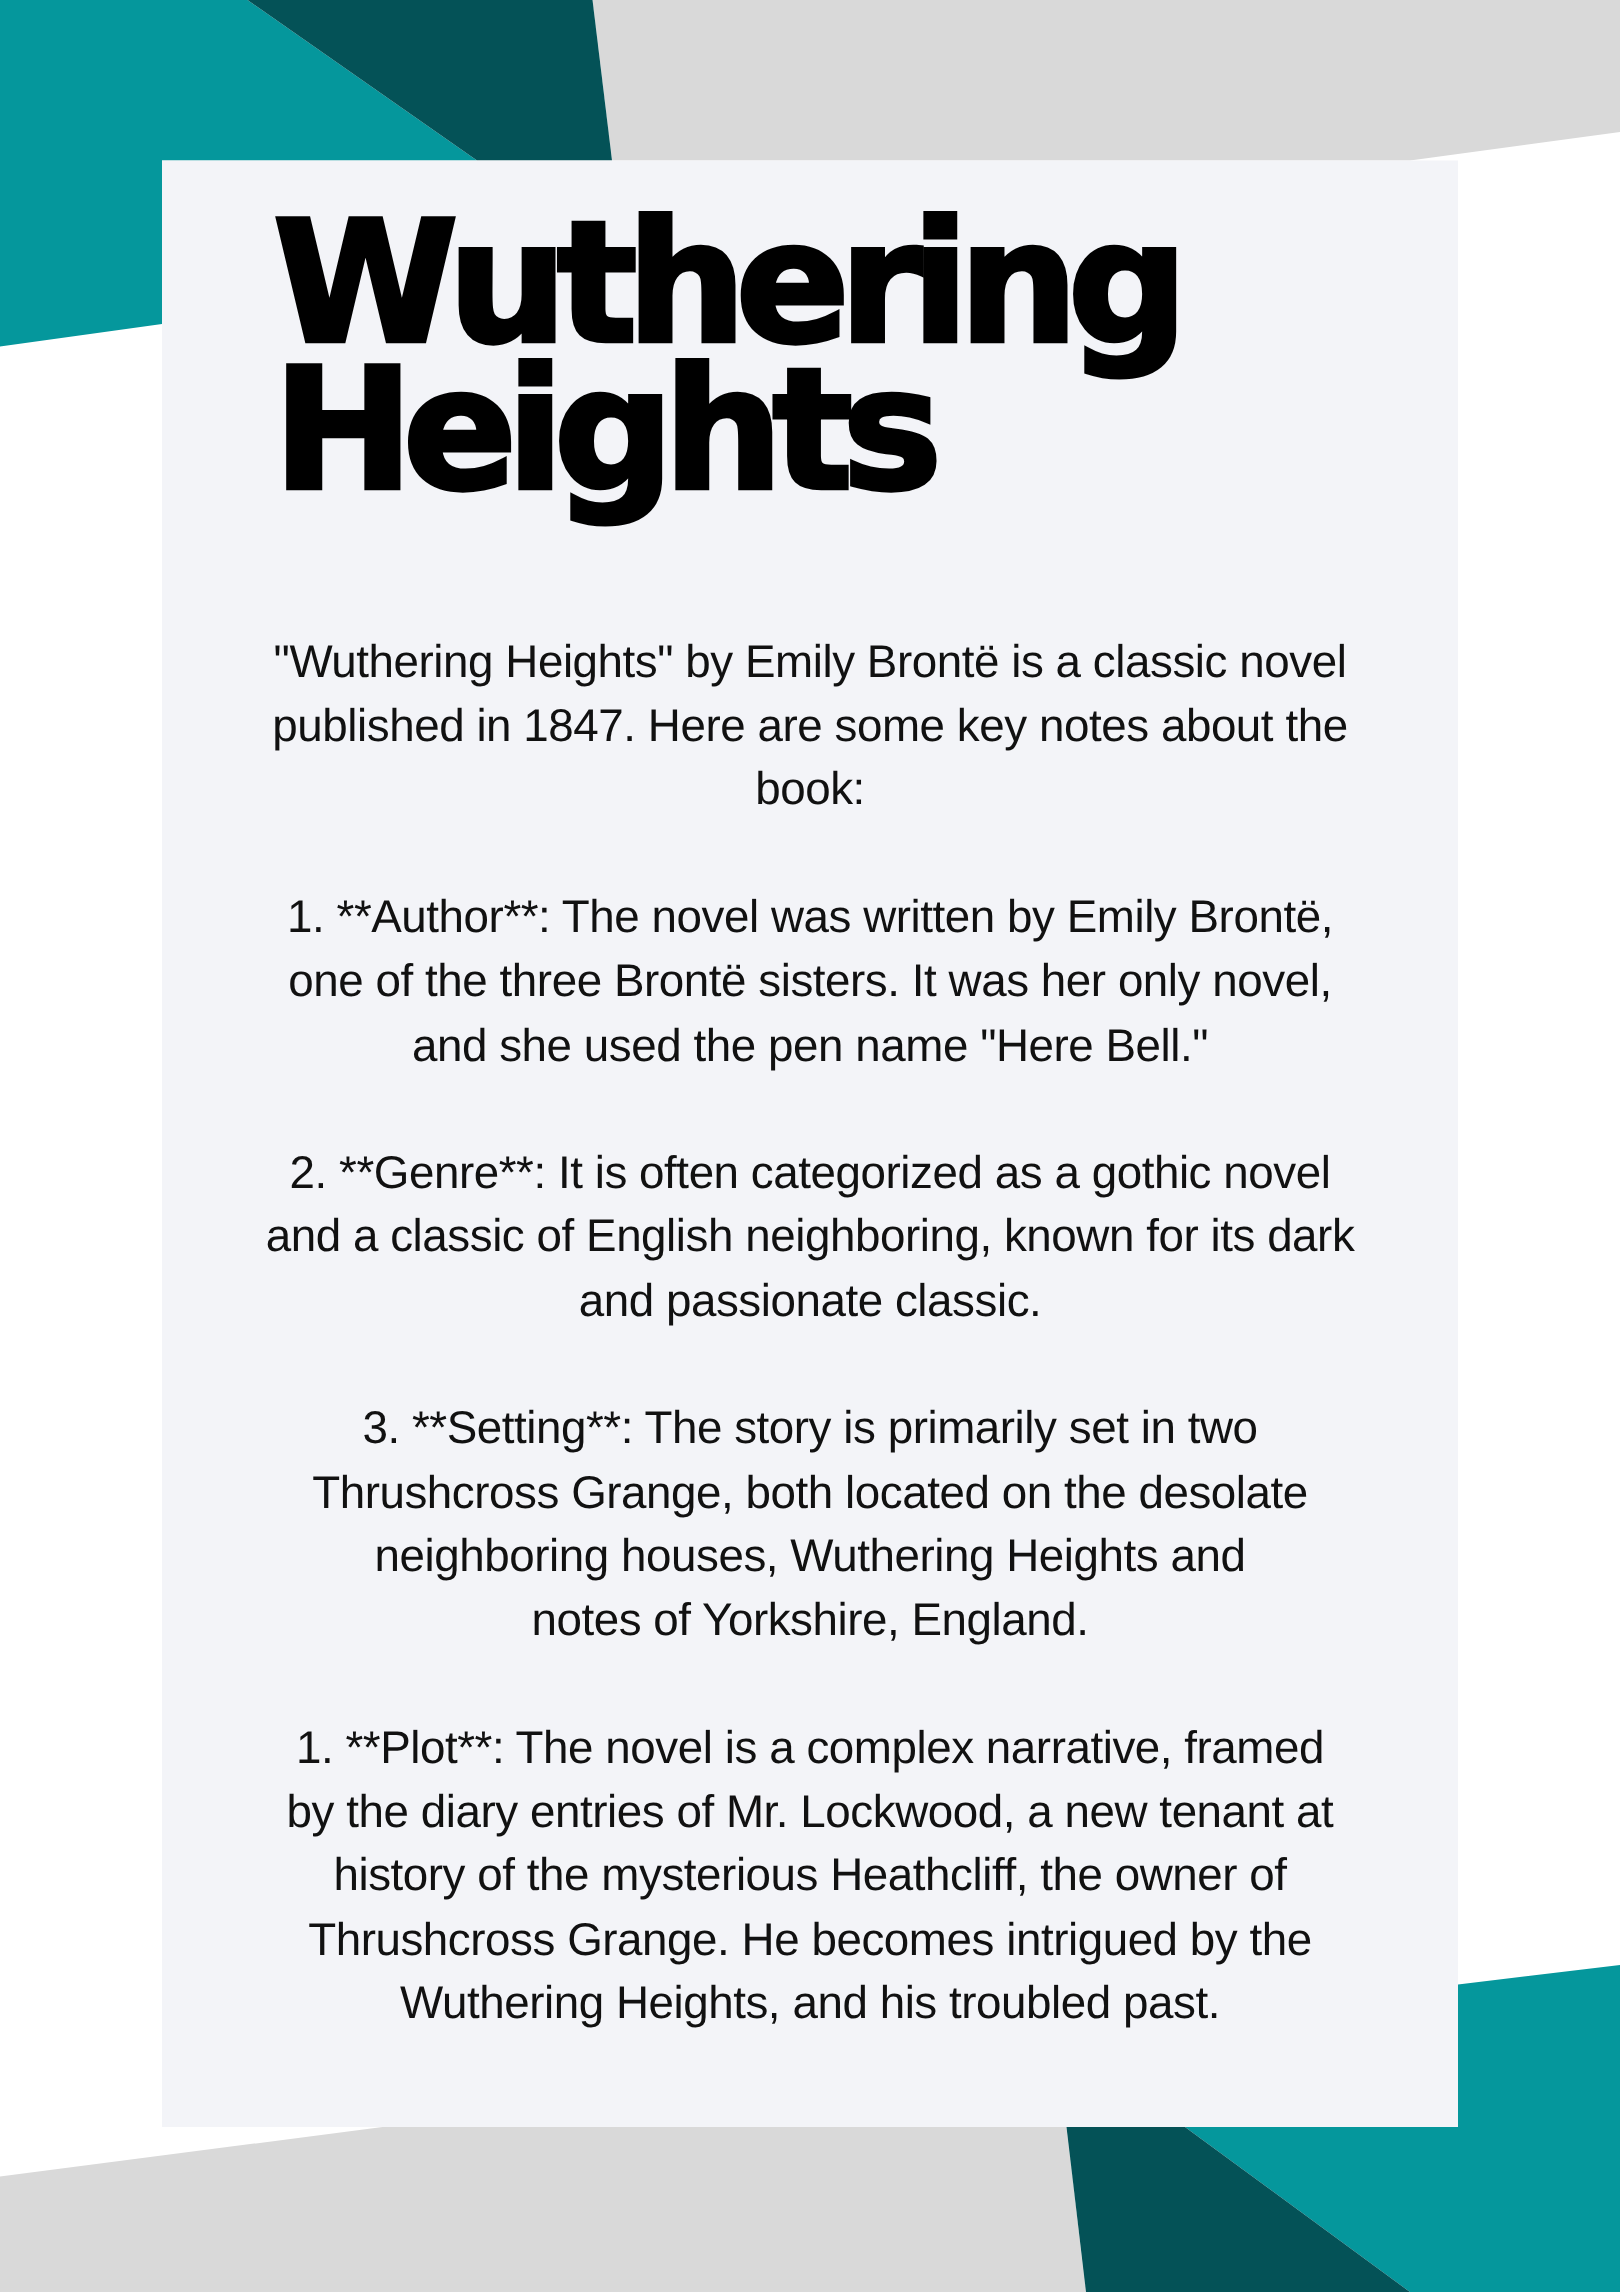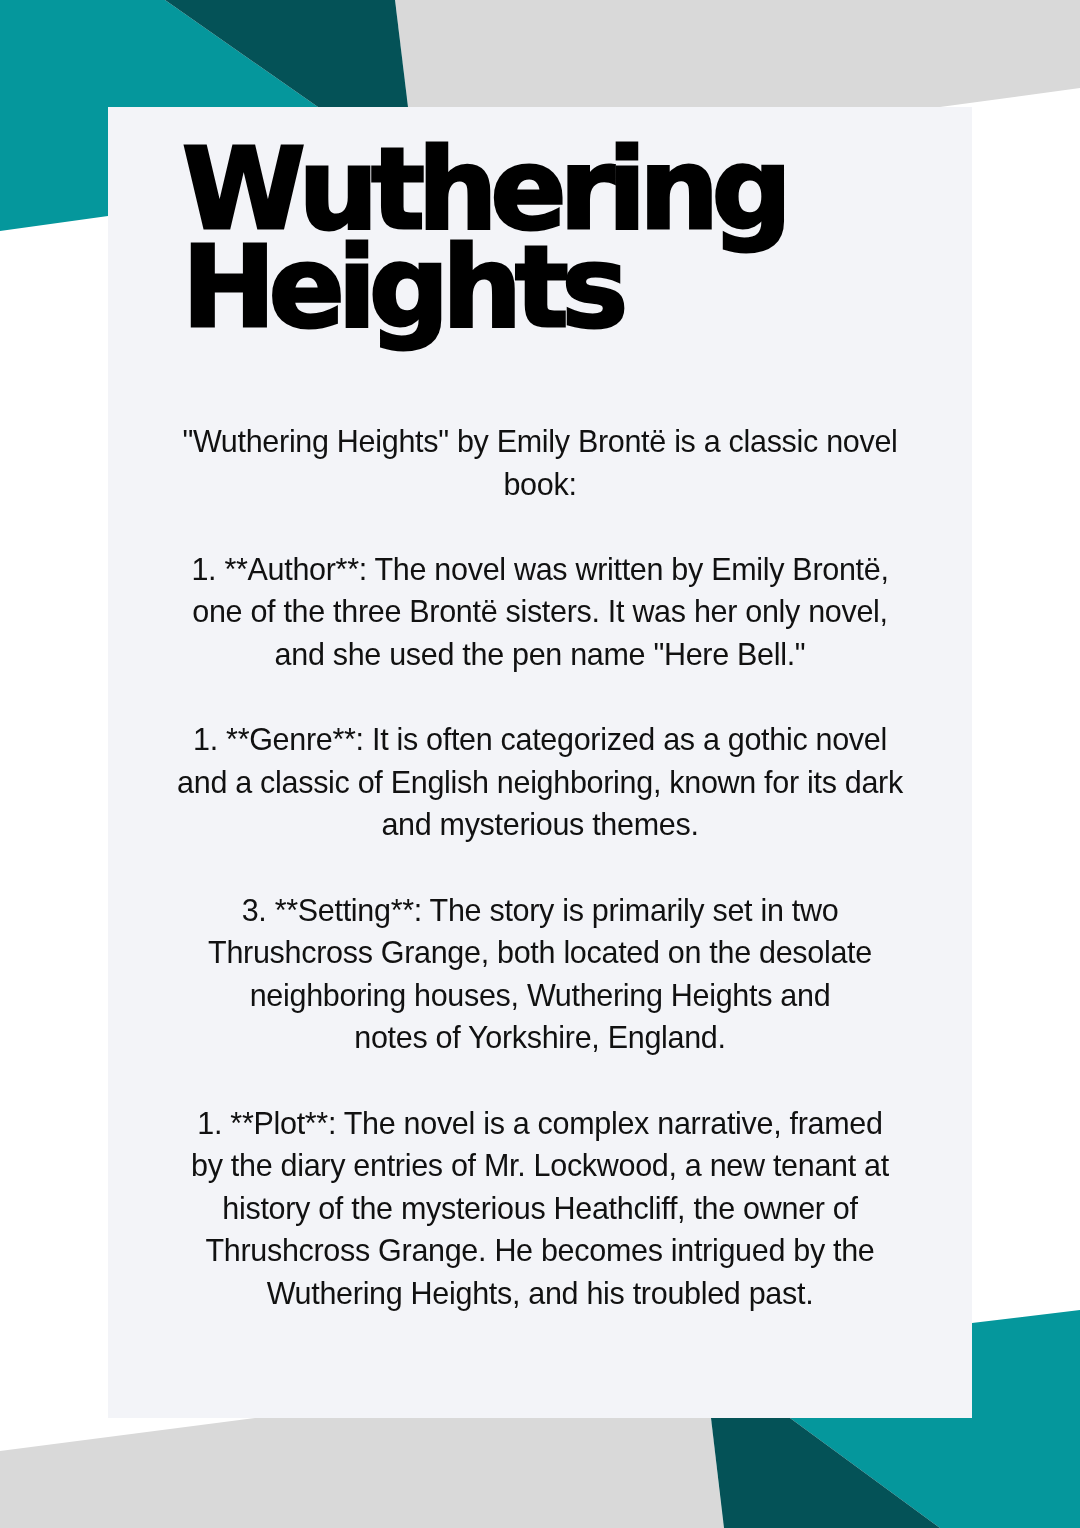--- a/index.html
+++ b/index.html
@@ -86,33 +86,34 @@
   <div class="card"></div>
 
   <h1 class="title">
     <span>Wuthering</span>
     <span>Heights</span>
   </h1>
 
   <div class="body">
     <p class="line-block">
       <span>"Wuthering Heights" by Emily Brontë is a classic novel</span>
+      <span>published in 1847. Here are some key notes about the</span>
       <span>book:</span>
     </p>
 
     <p class="line-block">
       <span>1. **Author**: The novel was written by Emily Brontë,</span>
       <span>one of the three Brontë sisters. It was her only novel,</span>
       <span>and she used the pen name "Here Bell."</span>
     </p>
 
     <p class="line-block">
-      <span>1. **Genre**: It is often categorized as a gothic novel</span>
+      <span>2. **Genre**: It is often categorized as a gothic novel</span>
       <span>and a classic of English neighboring, known for its dark</span>
-      <span>and mysterious themes.</span>
+      <span>and passionate classic.</span>
     </p>
 
     <p class="line-block">
       <span>3. **Setting**: The story is primarily set in two</span>
       <span>Thrushcross Grange, both located on the desolate</span>
       <span>neighboring houses, Wuthering Heights and</span>
       <span>notes of Yorkshire, England.</span>
     </p>
 
     <p class="line-block">

